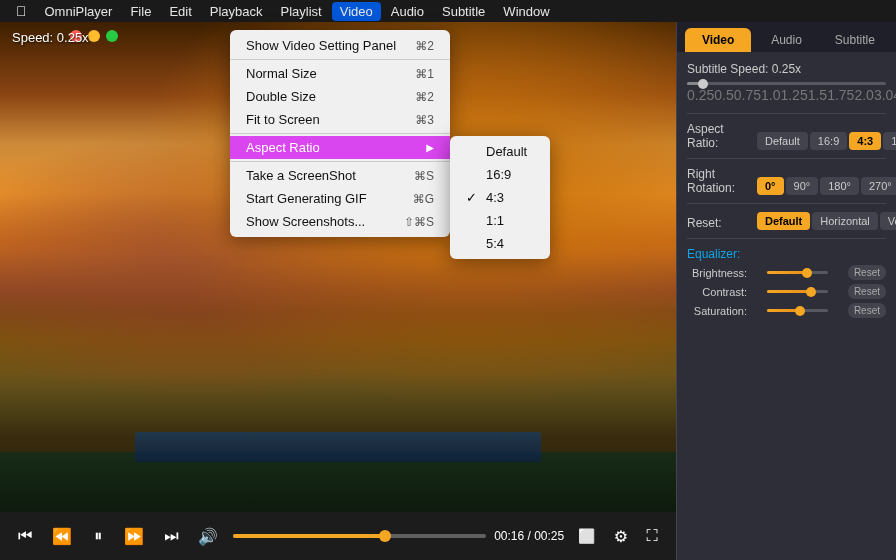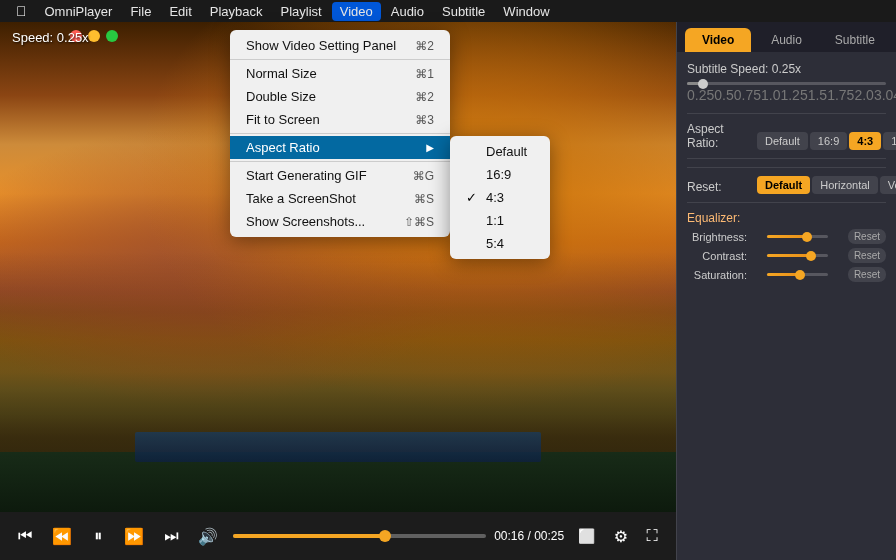--- a/index.html
+++ b/index.html
@@ -236,21 +236,21 @@
       font-weight: 600;
     }
 
     .panel-body {
       padding: 10px;
       flex: 1;
       overflow-y: auto;
     }
 
     .panel-section-label {
-      color: #fdba74;
+      color: #0ea5e9;
       font-size: 12px;
       margin-bottom: 4px;
       font-weight: 500;
     }
 
     .playback-speed-label {
       color: #ccc;
       font-size: 12px;
       margin-bottom: 6px;
     }
@@ -393,21 +393,21 @@
     .menu-item {
       display: flex;
       align-items: center;
       padding: 4px 16px;
       cursor: pointer;
       color: #111;
       position: relative;
     }
 
     .menu-item:hover, .menu-item.hovered {
-      background: #0369a1;
+      background: #d946ef;
       color: #fff;
     }
 
     .menu-item .shortcut {
       margin-left: auto;
       color: #555;
       font-size: 12px;
     }
 
     .menu-separator {
@@ -547,20 +547,29 @@
           <button class="opt-btn">Default</button>
           <button class="opt-btn">16:9</button>
           <button class="opt-btn active">4:3</button>
           <button class="opt-btn">1:1</button>
 
         </div>
       </div>
 
       <div class="divider"></div>
 
+      <div class="option-row">
+        <span class="option-label">Right Rotation:</span>
+        <div class="option-buttons">
+          <button class="opt-btn active">0°</button>
+          <button class="opt-btn">90°</button>
+          <button class="opt-btn">180°</button>
+          <button class="opt-btn">270°</button>
+        </div>
+      </div>
 
       <div class="divider"></div>
 
       <div class="option-row">
         <span class="option-label">Reset:</span>
         <div class="option-buttons">
           <button class="opt-btn active">Default</button>
           <button class="opt-btn">Horizontal</button>
           <button class="opt-btn">Vertical</button>
         </div>
@@ -642,25 +651,25 @@
           <span>1:1</span>
         </div>
         <div class="submenu-item">
           <span style="width:14px;display:inline-block;"></span>
           <span>5:4</span>
         </div>
       </div>
     </div>
     <div class="menu-separator"></div>
     <div class="menu-item">
+      <span>Take a ScreenShot</span>
+      <span class="shortcut">⌘S</span>
+    </div>
+    <div class="menu-item">
       <span>Start Generating GIF</span>
       <span class="shortcut">⌘G</span>
-    </div>
-    <div class="menu-item">
-      <span>Take a ScreenShot</span>
-      <span class="shortcut">⌘S</span>
     </div>
     <div class="menu-item">
       <span>Show Screenshots...</span>
       <span class="shortcut">⇧⌘S</span>
     </div>
   </div>
 </div>
 
 </body></html>

